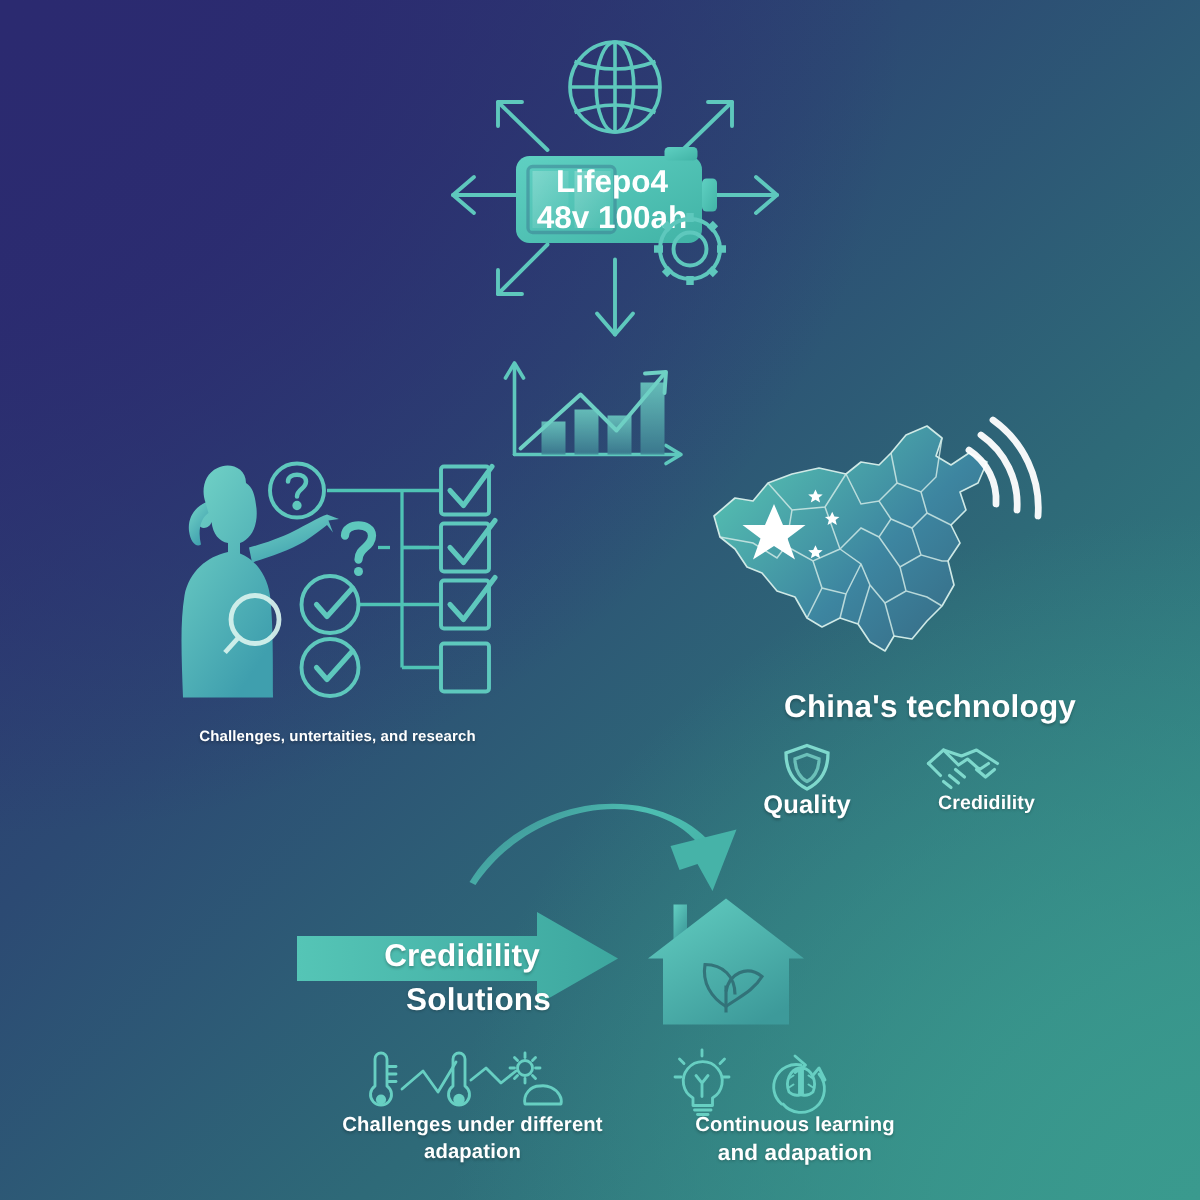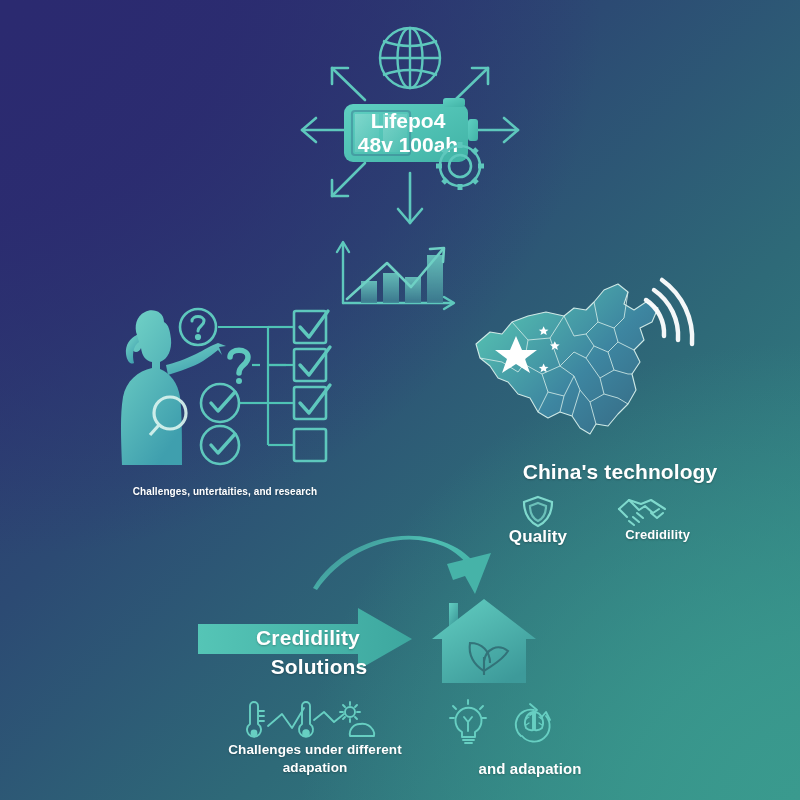--- a/index.html
+++ b/index.html
@@ -368,15 +368,16 @@
           <path d="M84 38 a15 15 0 0 0 24 -20"></path>
           <polyline points="112,22 108,14 103,20"></polyline>
           <path d="M95 14 a9 11 0 0 0 -7 16 a9 11 0 0 0 7 2 Z"></path>
           <path d="M97 14 a9 11 0 0 1 7 16 a9 11 0 0 1 -7 2 Z"></path>
           <line x1="96" y1="14" x2="96" y2="32"></line>
           <path d="M91 19 l-3 2 M91 25 l-3 2 M101 19 l3 2 M101 25 l3 2" stroke-width="1.3"></path>
         </g>
       </g>
     </svg>
   </div>
+  <div class="lbl" style="left:405px;top:742px;width:250px;font-size:13.5px;">Continuous learning</div>
   <div class="lbl" style="left:405px;top:760px;width:250px;font-size:15px;">and adapation</div>
 
 </div>
 
 </body></html>

